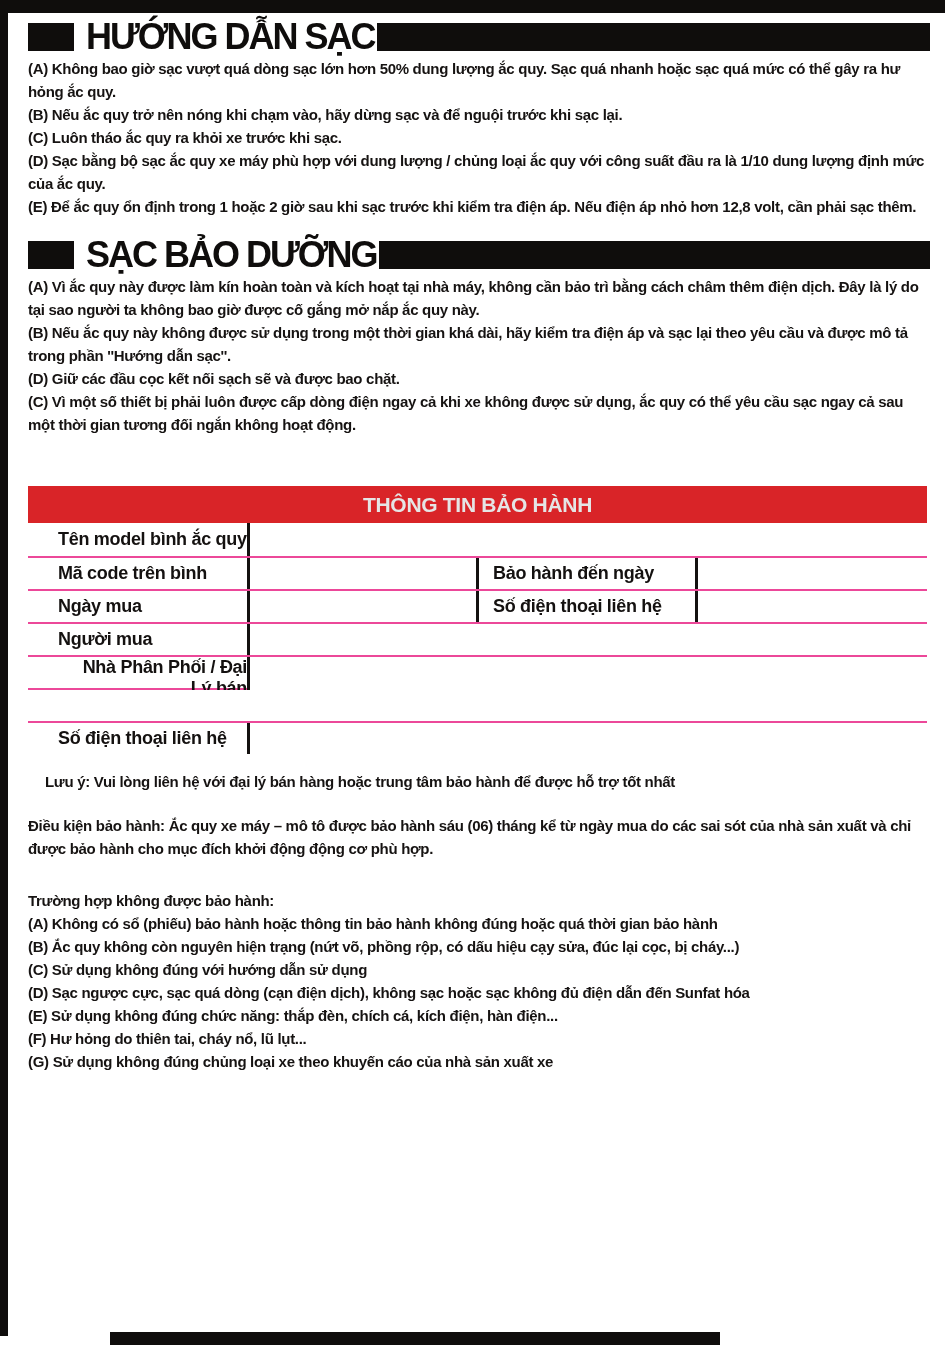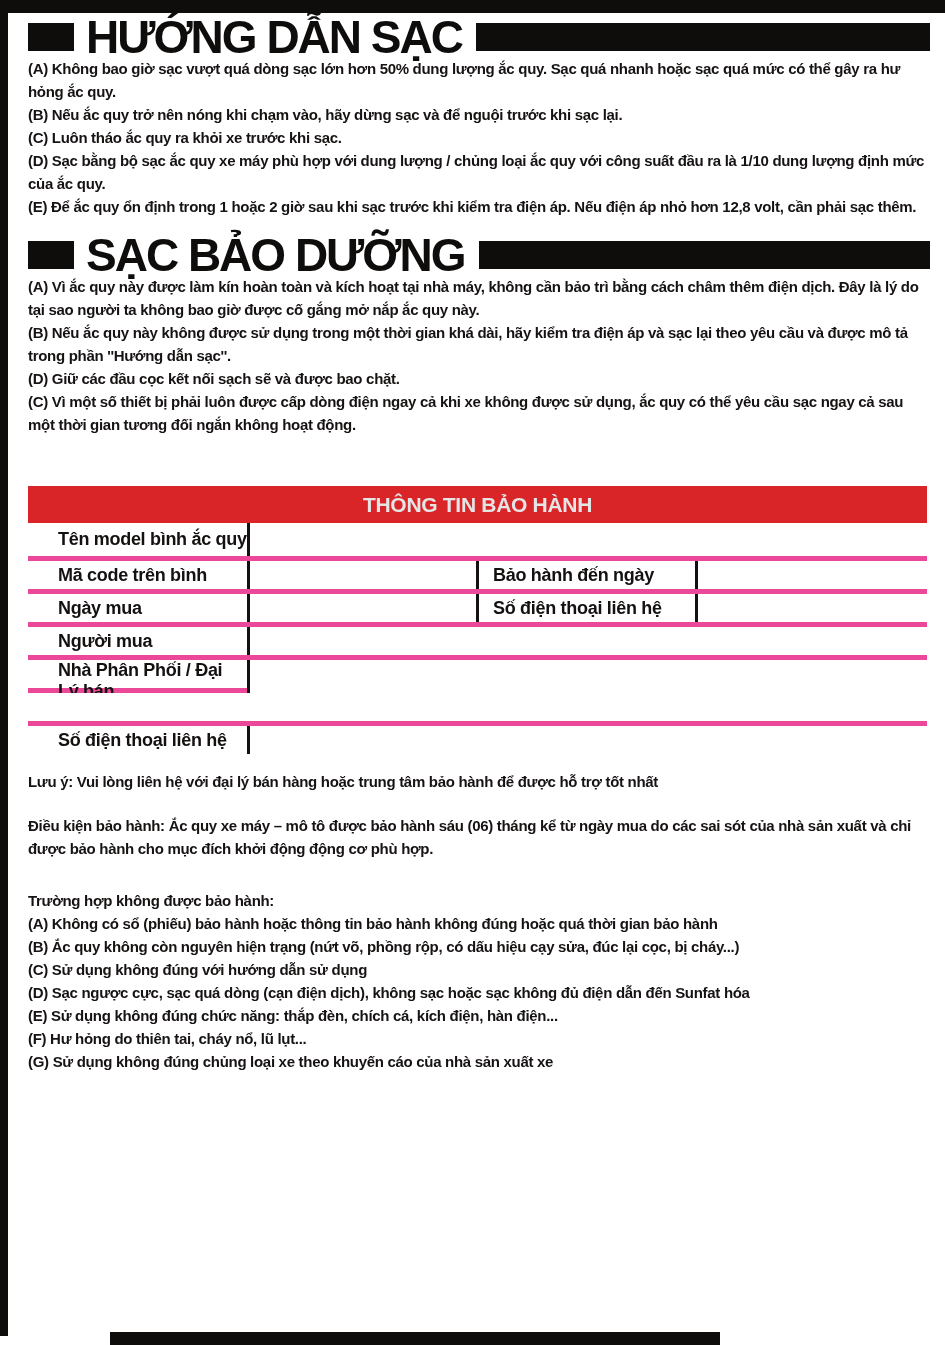--- a/index.html
+++ b/index.html
@@ -40,26 +40,26 @@
     height: 30px;
     margin-top: 9px;
   }
   .sec-head.second { margin-top: 22px; }
   .h-square {
     width: 46px; height: 28px;
     background: #0f0d0c;
     flex: 0 0 auto;
   }
   .h-title {
-    font-size: 46px;
+    font-size: 36px;
     font-weight: 800;
     letter-spacing: -2px;
     line-height: 30px;
     white-space: nowrap;
-    padding: 0 14px 0 12px;
+    padding: 0 2px 0 12px;
     color: #0f0d0c;
   }
   .h-bar {
     flex: 1 1 auto;
     height: 28px;
     background: #0f0d0c;
   }
   
   .para-block { margin-top: 5px; }
   .para {
@@ -76,38 +76,39 @@
     background: #d92428;
     color: #e5e5e5;
     font-size: 21px;
     font-weight: 700;
     letter-spacing: -0.3px;
     display: flex; align-items: center; justify-content: center;
   }
   .wt-row {
     display: grid;
     height: 33px;
-    border-top: 5px solid #ec4899;
+    border-top: 2px solid #ec4899;
   }
   .wt-row.first { border-top: none; }
   .wt-row.wide  { grid-template-columns: 222px 1fr; }
   .wt-row.split { grid-template-columns: 222px 229px 219px 1fr; }
   .wt-cell {
     display: flex; align-items: center;
     font-size: 18px;
     font-weight: 700;
     letter-spacing: -0.3px;
     color: #141110;
+    text-align: right;
   }
   .wt-cell.label { padding-left: 30px; border-right: 3px solid #141110; }
   .wt-cell.mid   { border-right: 3px solid #141110; }
   .wt-cell.label2 { padding-left: 14px; border-right: 3px solid #141110; }
   .wt-cell.input { background: #ffffff; }
   
-  .note-line { margin-top: 16px; }
+  .note-line { margin-top: 16px; margin-left: 17px; }
   .cond-block { margin-top: 21px; }
   .excl-title { margin-top: 29px; }
 </style>
 </head>
 <body>
 
 <div class="page">
 
   <div class="top-bar"></div>
   <div class="left-strip"></div>

